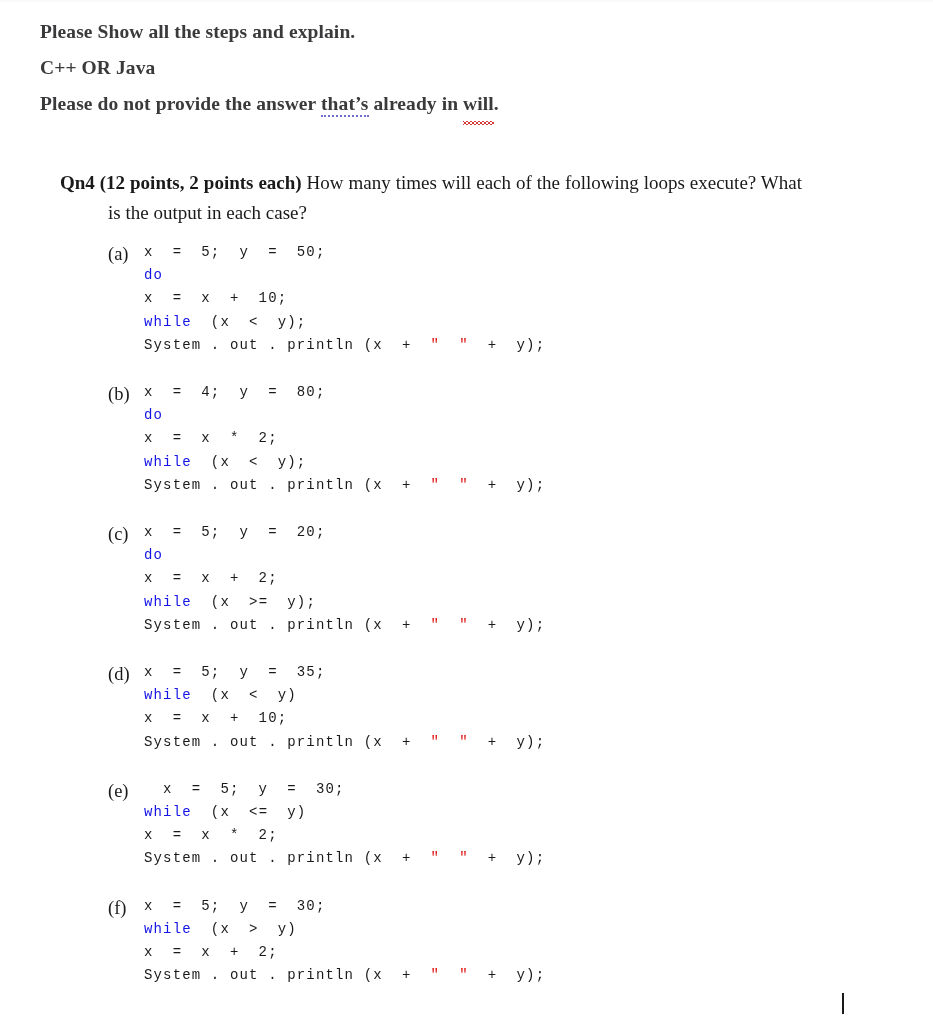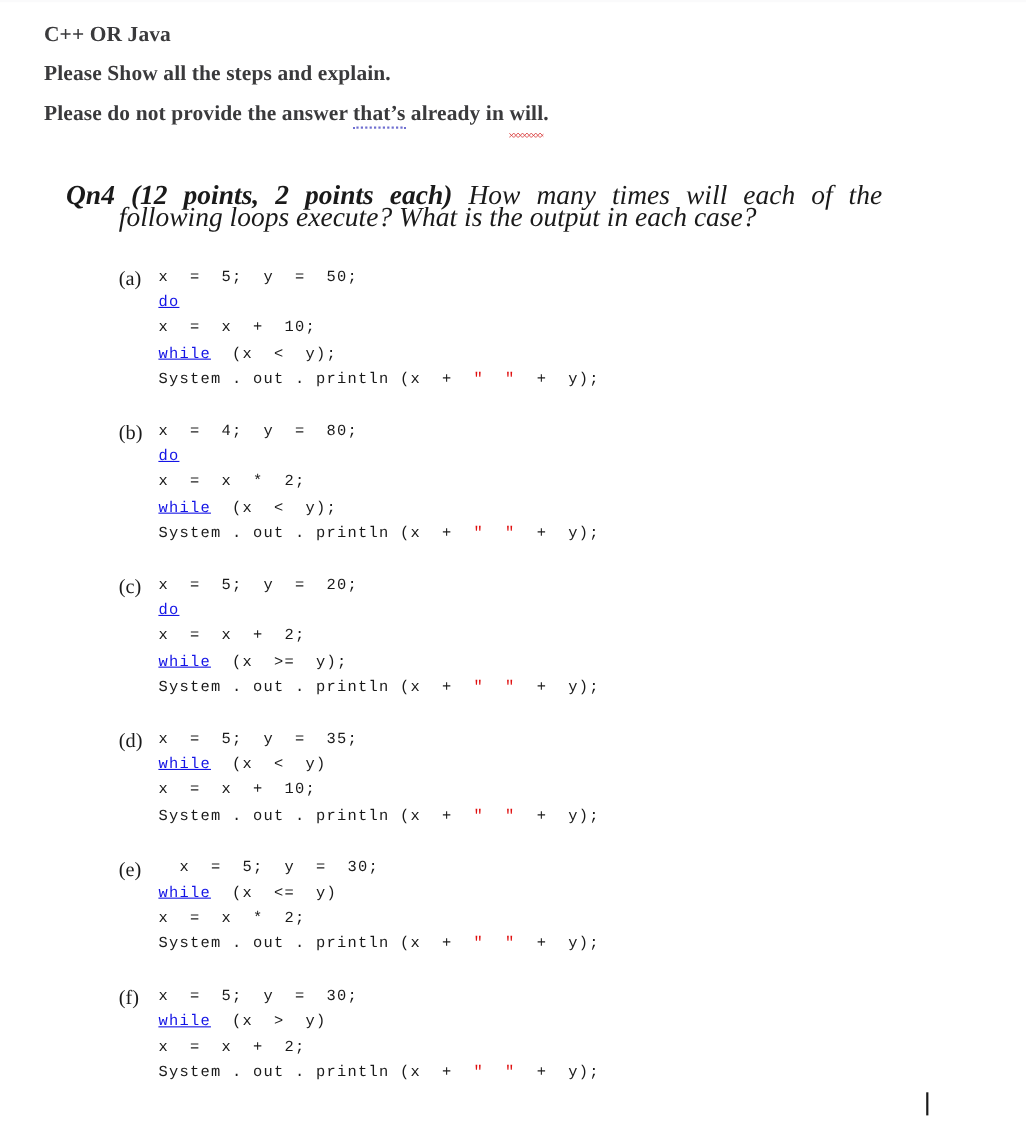--- a/index.html
+++ b/index.html
@@ -65,27 +65,26 @@
 
   
   .question-block {
     position: absolute;
     left: 60px;
     top: 168px;
     width: 742px;
   }
   .question-para {
     font-family: "Liberation Serif", serif;
-    font-size: 25px;
-    line-height: 20px;
+    font-size: 19px;
+    line-height: 30px;
     color: #1a1a1a;
     text-align: justify;
     text-indent: 0;
     padding-left: 48px;
-    font-style: italic;
   }
   .question-para .qlabel {
     font-weight: bold;
     margin-left: -48px;
   }
 
   
   .items {
     position: absolute;
     left: 108px;
@@ -109,41 +108,41 @@
     padding-left: 36px;
   }
   .code-line {
     font-family: "Liberation Mono", monospace;
     font-size: 14px;
     line-height: 23.2px;
     color: #1a1a1a;
     white-space: pre;
     letter-spacing: 1.15px;
   }
-  .kw   { color: #1414e6; text-decoration: underline; }
+  .kw   { color: #1414e6; }
   .str  { color: #e01010; }
 
   
   .caret {
     position: absolute;
     left: 842px;
     top: 993px;
     width: 2px;
     height: 21px;
     background: #1a1a1a;
   }
 </style>
 </head>
 <body>
 
 <div class="top-hairline"></div>
 
 <div class="prompt-block">
+  <div class="prompt-line">Please Show all the steps and explain.</div>
   <div class="prompt-line">C++ OR Java</div>
-  <div class="prompt-line">Please Show all the steps and explain.</div>
   <div class="prompt-line"><span>Please do not provide the answer </span><span class="grammar-underline">that’s</span><span> already in </span><span class="spell-underline">will</span><span>.</span></div>
 </div>
 
 <div class="question-block">
   <div class="question-para"><span class="qlabel">Qn4 (12 points, 2 points each)</span><span> How many times will each of the following loops execute? What is the output in each case?</span></div>
 </div>
 
 <div class="items">
     <div class="code-item">
       <div class="item-label">(a)</div>

